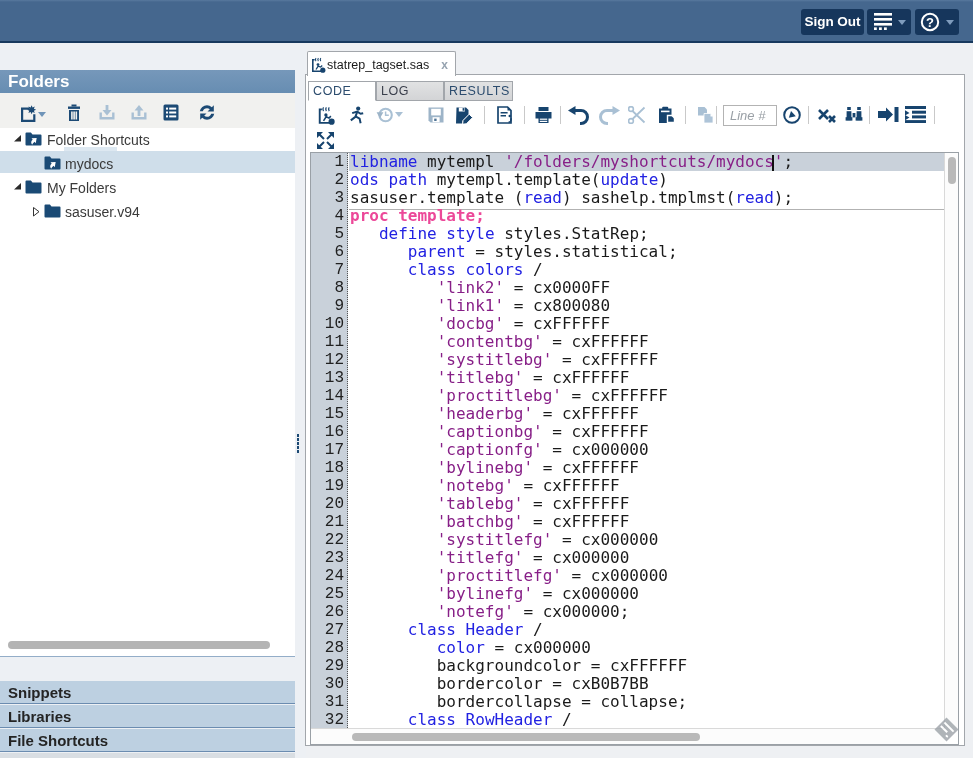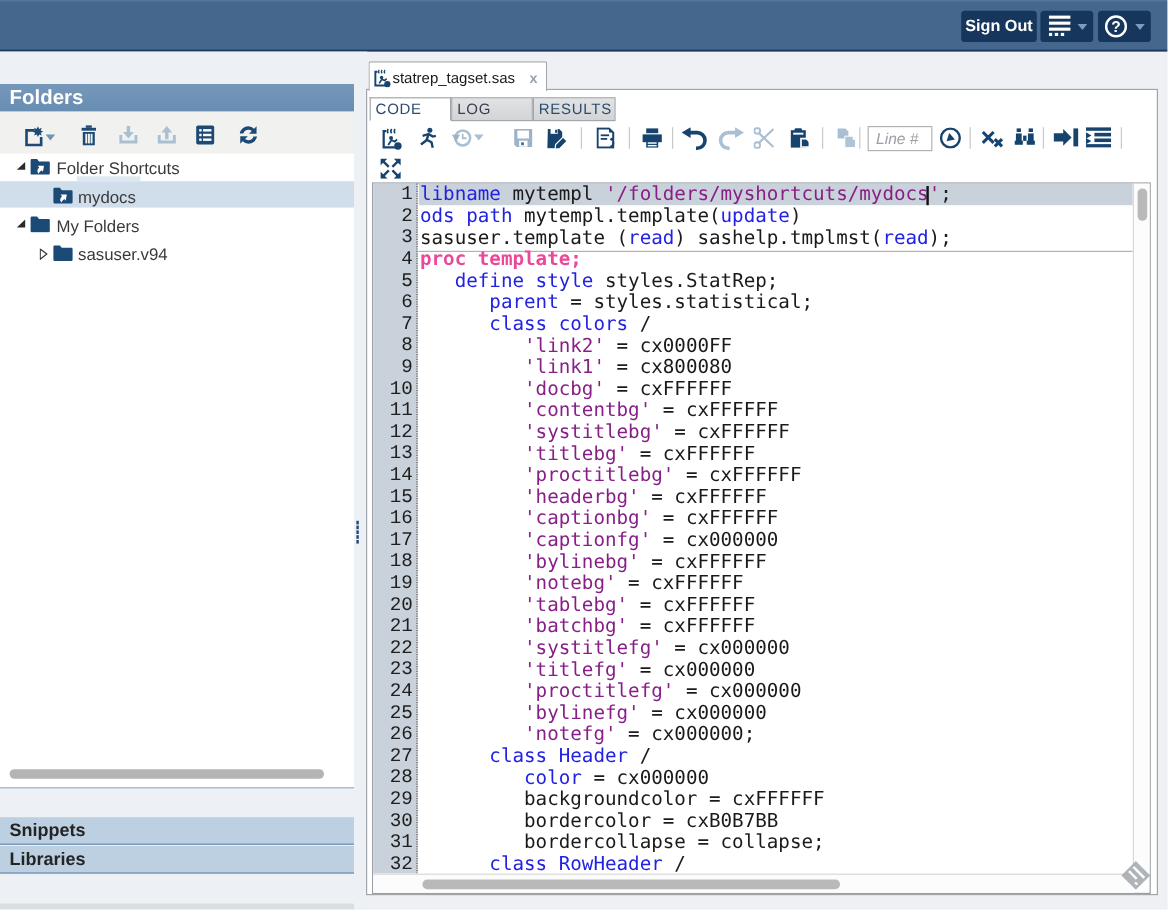--- a/index.html
+++ b/index.html
@@ -166,20 +166,21 @@
       <svg width="17" height="15" style="left:44px;top:3px;" viewBox="0 0 17 15">
         <path d="M0.5 2.5 a1 1 0 0 1 1-1 h4.4 l1.6 2 h8 a1 1 0 0 1 1 1 v9 a1 1 0 0 1 -1 1 h-14 a1 1 0 0 1 -1-1 z" fill="#1a4a75"></path>
       </svg>
       <span style="position:absolute;left:65px;">sasuser.v94</span>
       </div>
   </div>
   <div id="lscroll"></div>
   <div style="position:absolute;left:0;top:613px;width:295px;height:1px;background:#93adc8;"></div>
   <div class="acc" style="top:638px;">Snippets</div>
   <div class="acc" style="top:662px;">Libraries</div>
+  <div class="acc" style="top:686px;">File Shortcuts</div>
   <div id="bstrip"></div>
 </div>
 
 <div id="split">
   <div class="sdot" style="top:391px;"></div>
   <div class="sdot" style="top:395px;"></div>
   <div class="sdot" style="top:399px;"></div>
   <div class="sdot" style="top:403px;"></div>
   <div class="sdot" style="top:407px;"></div>
 </div>

